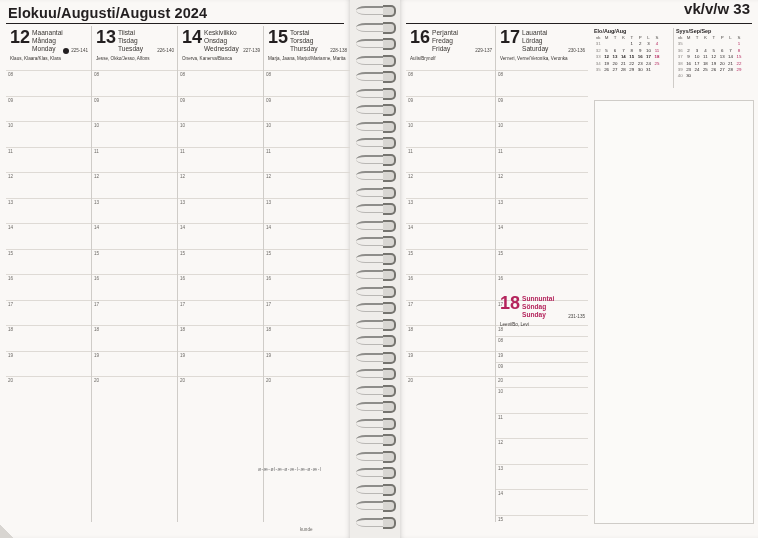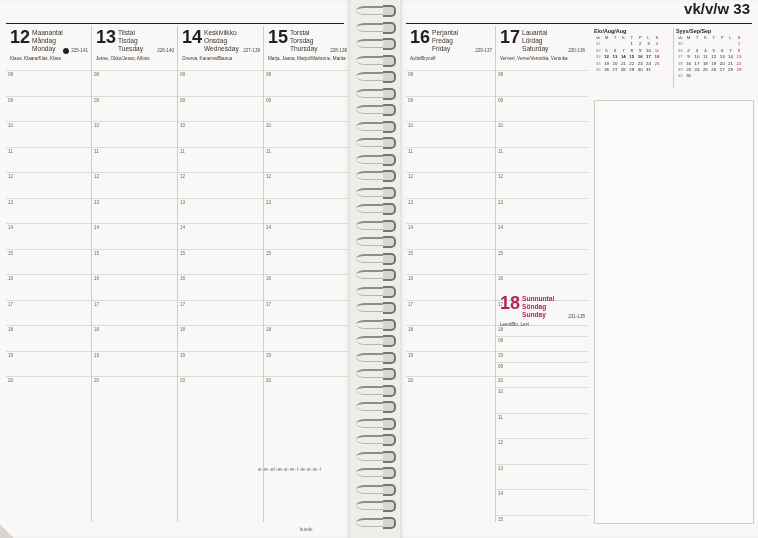--- a/index.html
+++ b/index.html
@@ -162,20 +162,21 @@
       <div class="ring" style="top: 402px;"></div>
       <div class="ring" style="top: 418.5px;"></div>
       <div class="ring" style="top: 435px;"></div>
       <div class="ring" style="top: 451.5px;"></div>
       <div class="ring" style="top: 468px;"></div>
       <div class="ring" style="top: 484.5px;"></div>
       <div class="ring" style="top: 501px;"></div>
       <div class="ring" style="top: 517.5px;"></div>
     </div>
 
+  <div class="hdr-title">Elokuu/Augusti/August 2024</div>
   <div class="hdr-week">vk/v/w 33</div>
   <div class="hdr-rule-left"></div>
   <div class="hdr-rule-right"></div>
 
   <div id="days-host">
       <div class="daycol" style="left: 6px; width: 86px;">
         <div class="dayhead">
           <div class="daynum">12</div>
           <div class="daynames">
             <div>Maanantai</div>

